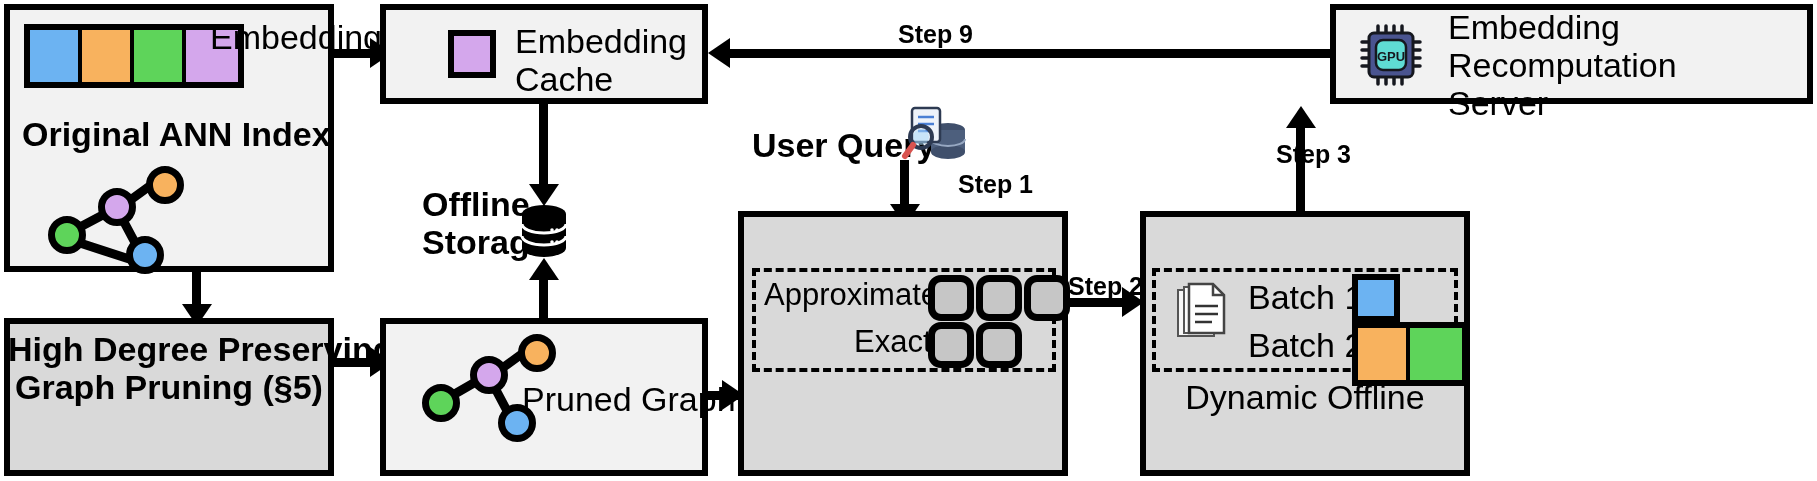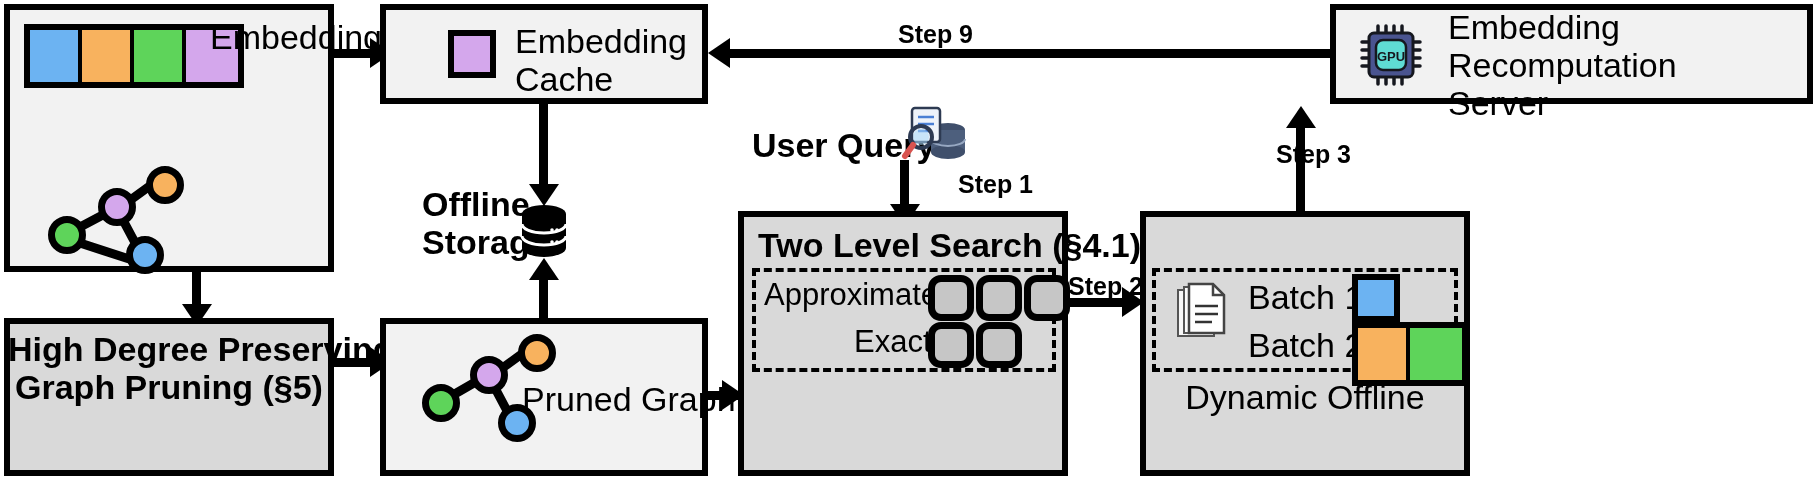--- a/index.html
+++ b/index.html
@@ -51,20 +51,21 @@
   </div>
 
   <div class="strip" style="left:24px;top:24px;">
     <div class="sw" style="background:#6cb3f2;"></div>
     <div class="sw" style="background:#f8b25e;"></div>
     <div class="sw" style="background:#5ed45a;"></div>
     <div class="sw" style="background:#d4a7ec;"></div>
   </div>
   <div class="lbl t-lg" style="left:210px;top:18px;">Embedding</div>
 
+  <div class="lbl t-lg t-bold" style="left:22px;top:115px;">Original ANN Index</div>
 
   <div class="graph" style="left:40px;top:168px;width:130px;height:98px;">
     <div class="edge" style="left:26px;top:62px;width:64px;transform:rotate(-28deg);"></div>
     <div class="edge" style="left:76px;top:38px;width:48px;transform:rotate(-36deg);"></div>
     <div class="edge" style="left:26px;top:66px;width:74px;transform:rotate(18deg);"></div>
     <div class="edge" style="left:80px;top:42px;width:44px;transform:rotate(62deg);"></div>
     <div class="node" style="left:8px;top:48px;width:38px;height:38px;background:#5ed45a;"></div>
     <div class="node" style="left:58px;top:20px;width:38px;height:38px;background:#d4a7ec;"></div>
     <div class="node" style="left:106px;top:-2px;width:38px;height:38px;background:#f8b25e;"></div>
     <div class="node" style="left:86px;top:68px;width:38px;height:38px;background:#6cb3f2;"></div>
@@ -140,21 +141,20 @@
       <circle cx="23" cy="33" r="11" fill="none" stroke="#2d3a52" stroke-width="4"></circle>
       <circle cx="23" cy="33" r="8" fill="#a9d7f5" opacity="0.55"></circle>
       <line x1="15" y1="41" x2="7" y2="52" stroke="#d9534f" stroke-width="6" stroke-linecap="round"></line>
     </svg>
   </div>
   <div class="ar" style="left:900px;top:160px;width:9px;height:48px;"></div>
   <div class="ah down" style="left:890px;top:204px;"></div>
   <div class="lbl t-step" style="left:958px;top:170px;">Step 1</div>
 
   <div class="box gray" style="left:738px;top:211px;width:330px;height:265px;"></div>
-  <div class="lbl t-lg t-bold" style="left:758px;top:226px;">Two Level Search (§4.1)</div>
 
   <div class="dashed" style="left:752px;top:268px;width:304px;height:104px;"></div>
 
   <div class="lbl t-md" style="left:764px;top:278px;">Approximate</div>
   <div class="slot" style="left:928px;top:275px;"></div>
   <div class="slot" style="left:976px;top:275px;"></div>
   <div class="slot" style="left:1024px;top:275px;"></div>
 
   <div class="lbl t-md" style="left:854px;top:325px;">Exact</div>
   <div class="slot" style="left:928px;top:322px;"></div>

